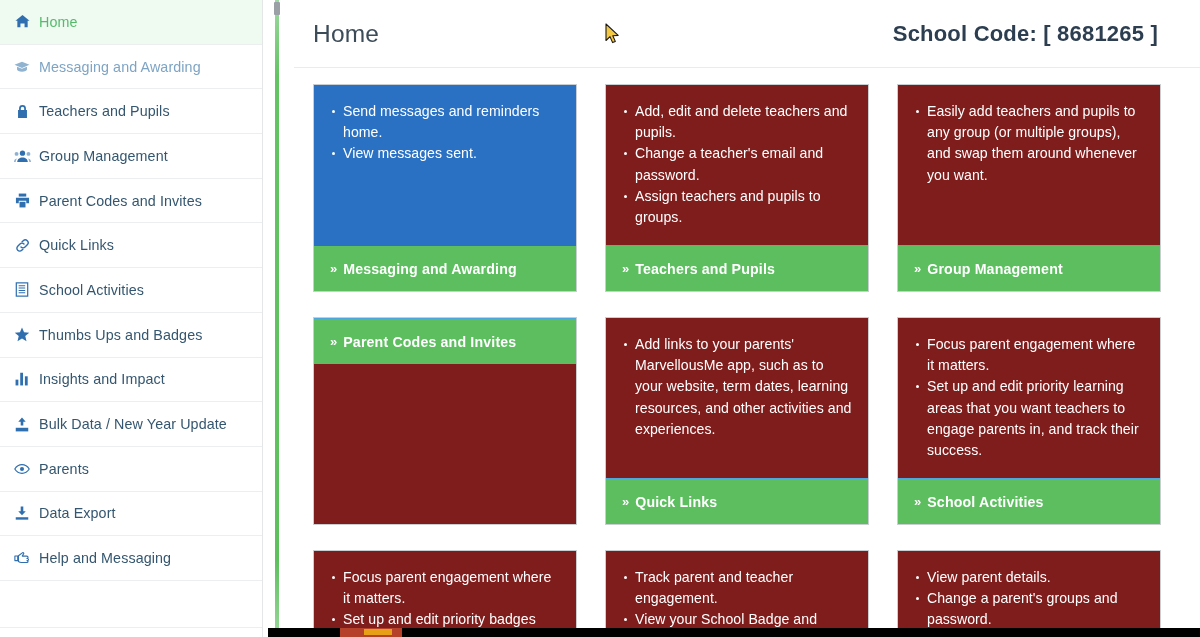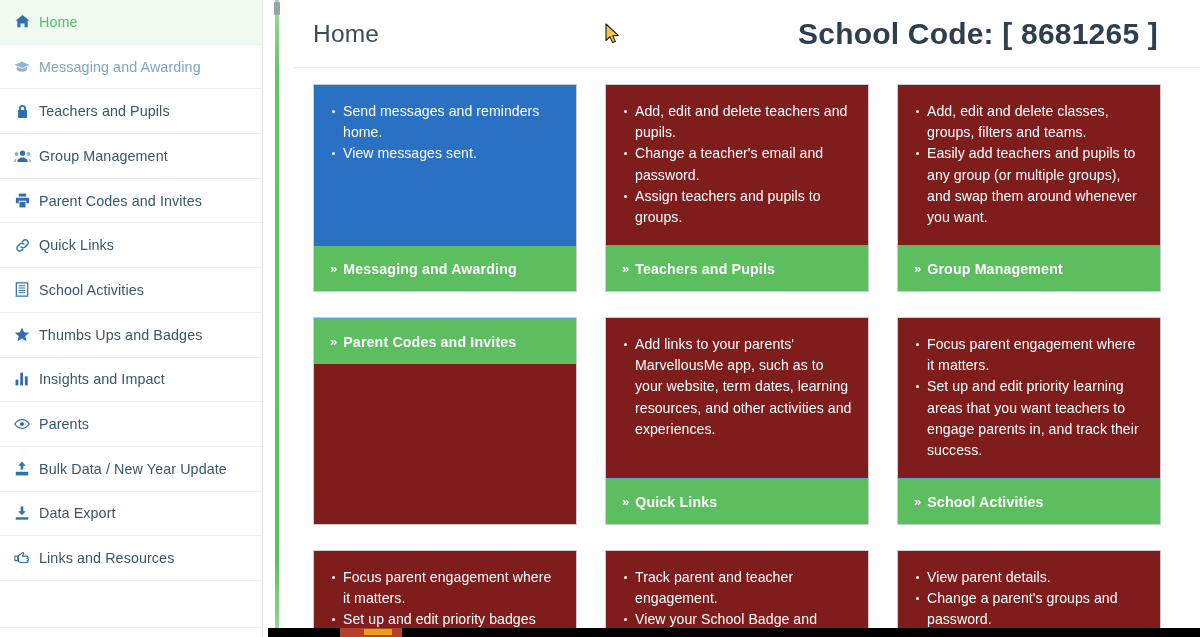--- a/index.html
+++ b/index.html
@@ -118,21 +118,21 @@
     padding: 0 42px 0 19px;
     box-sizing: border-box;
   }
   #page-title {
     font-size: 24.5px;
     color: #3b4b58;
     font-weight: 400;
     letter-spacing: 0.2px;
   }
   #school-code {
-    font-size: 30px;
+    font-size: 22px;
     color: #2c3e50;
     font-weight: 700;
     letter-spacing: 0.2px;
   }
 
   
   #grid {
     padding: 16px 20px 0 19px;
     display: grid;
     grid-template-columns: repeat(3, 264px);
@@ -330,53 +330,53 @@
           <svg width="14" height="14" viewBox="0 0 15 15" fill="currentColor">
             <rect x="0.6" y="8.2" width="3" height="6.2"></rect>
             <rect x="5.6" y="0.8" width="3" height="13.6"></rect>
             <rect x="10.6" y="4.6" width="3" height="9.8"></rect>
           </svg>
         </span>
         <span class="nav-label">Insights and Impact</span>
       </div>
       <div class="nav-item">
         <span class="nav-icon">
+          <svg width="14" height="15" viewBox="0 0 15 16" fill="currentColor">
+            <path d="M7.5 0.6l4 4.4H8.9v4.2H6.1V5H3.5z"></path>
+            <path d="M0.8 11.5h13.4v3.9H0.8z"></path>
+          </svg>
+        </span>
+        <span class="nav-label">Bulk Data / New Year Update</span>
+      </div>
+      <div class="nav-item">
+        <span class="nav-icon">
           <svg width="16" height="12" viewBox="0 0 18 12" fill="none" stroke="currentColor" stroke-width="1.3">
             <path d="M0.9 6S3.9 1.1 9 1.1 17.1 6 17.1 6 14.1 10.9 9 10.9 0.9 6 0.9 6z"></path>
             <circle cx="9" cy="6" r="2.3" fill="currentColor" stroke="none"></circle>
           </svg>
         </span>
         <span class="nav-label">Parents</span>
       </div>
       <div class="nav-item">
         <span class="nav-icon">
           <svg width="14" height="15" viewBox="0 0 15 16" fill="currentColor">
-            <path d="M7.5 0.6l4 4.4H8.9v4.2H6.1V5H3.5z"></path>
-            <path d="M0.8 11.5h13.4v3.9H0.8z"></path>
-          </svg>
-        </span>
-        <span class="nav-label">Bulk Data / New Year Update</span>
-      </div>
-      <div class="nav-item">
-        <span class="nav-icon">
-          <svg width="14" height="15" viewBox="0 0 15 16" fill="currentColor">
             <path d="M6.1 0.6h2.8v5h2.6l-4 4.4-4-4.4h2.6z"></path>
             <path d="M0.8 12h13.4v2.6H0.8z"></path>
           </svg>
         </span>
         <span class="nav-label">Data Export</span>
       </div>
       <div class="nav-item">
         <span class="nav-icon">
           <svg width="16" height="14" viewBox="0 0 18 15" fill="none" stroke="currentColor" stroke-width="1.25" stroke-linejoin="round">
             <path d="M1 5.3h3.2v5.1H1z"></path>
             <path d="M5 4.9l4.7-3.4c.8-.5 1.7.5 1.1 1.3L9.3 5.4h5c1 0 1.5.6 1.5 1.3s-.5 1.3-1.3 1.3h.4c.9 0 1.4.6 1.4 1.2s-.5 1.2-1.3 1.2h-.4c.8 0 1.2.5 1.2 1.1s-.5 1.1-1.2 1.1H8.3c-1.3 0-2.3-.4-3.3-1.1z"></path>
           </svg>
         </span>
-        <span class="nav-label">Links and Resources</span>
+        <span class="nav-label">Help and Messaging</span>
       </div>
       <div class="nav-tail"></div>
     </nav>
 
   <div id="split">
     <div id="split-line"></div>
     <div id="split-thumb"></div>
   </div>
 
   <section id="main">
@@ -408,21 +408,20 @@
             </ul>
           </div>
           <div class="card-foot">
             <span class="chev">»</span>
             <span class="foot-label">Teachers and Pupils</span>
           </div>
         </div>
         <div class="card">
           <div class="card-body">
             <ul>
-              <li>Add, edit and delete classes, groups, filters and teams.</li>
               <li>Easily add teachers and pupils to any group (or multiple groups), and swap them around whenever you want.</li>
             </ul>
           </div>
           <div class="card-foot">
             <span class="chev">»</span>
             <span class="foot-label">Group Management</span>
           </div>
         </div>
         <div class="card">
           <div class="card-foot">

